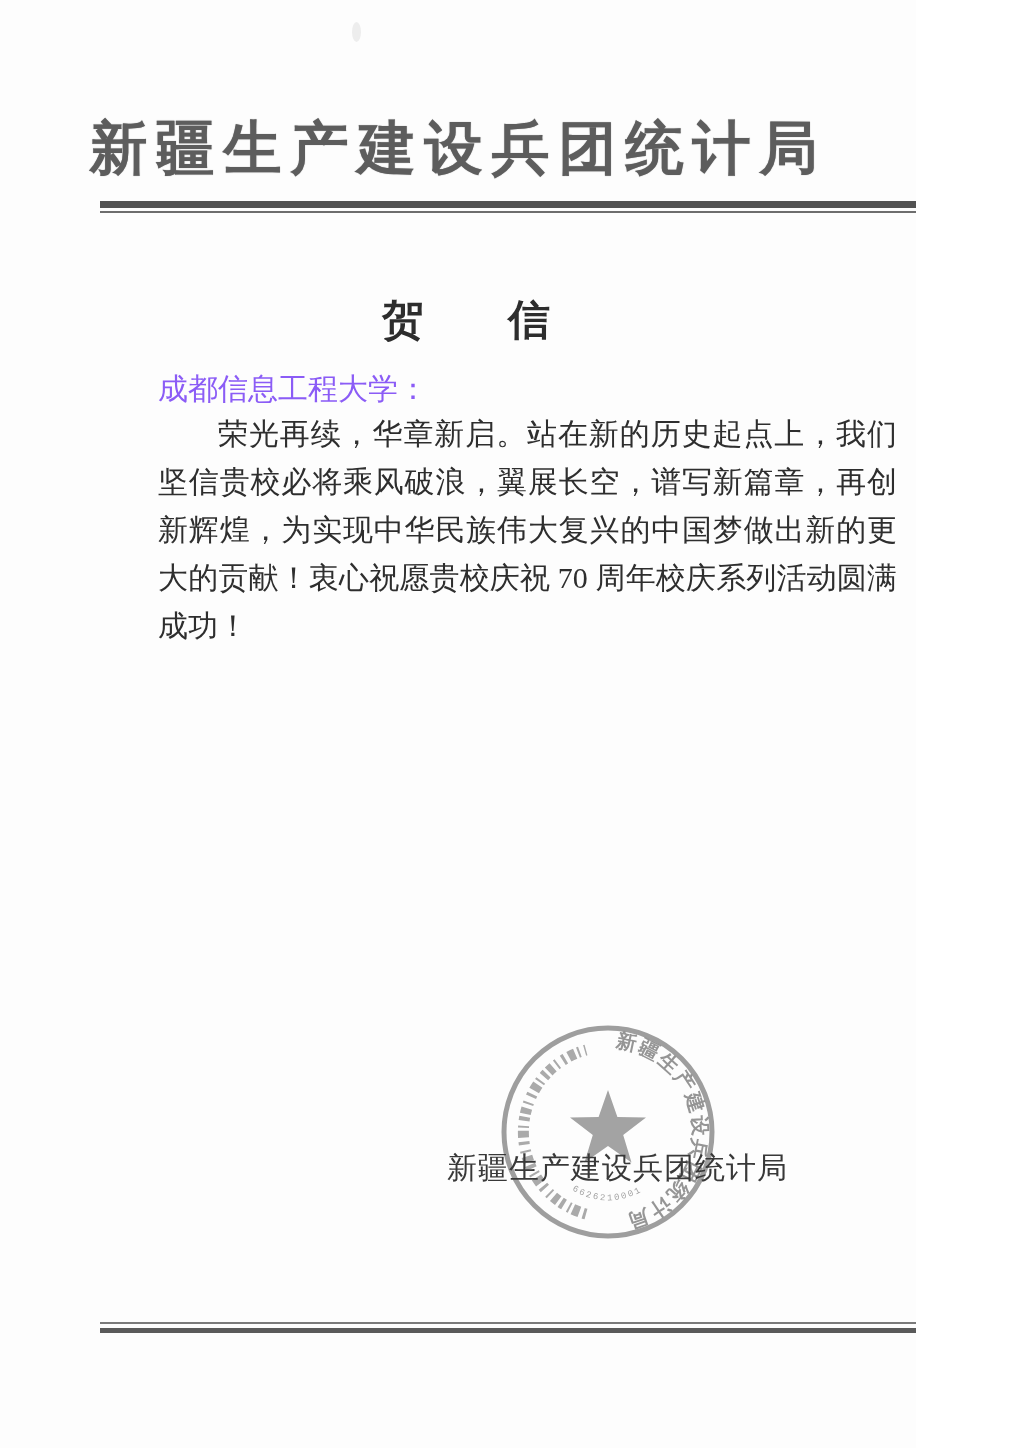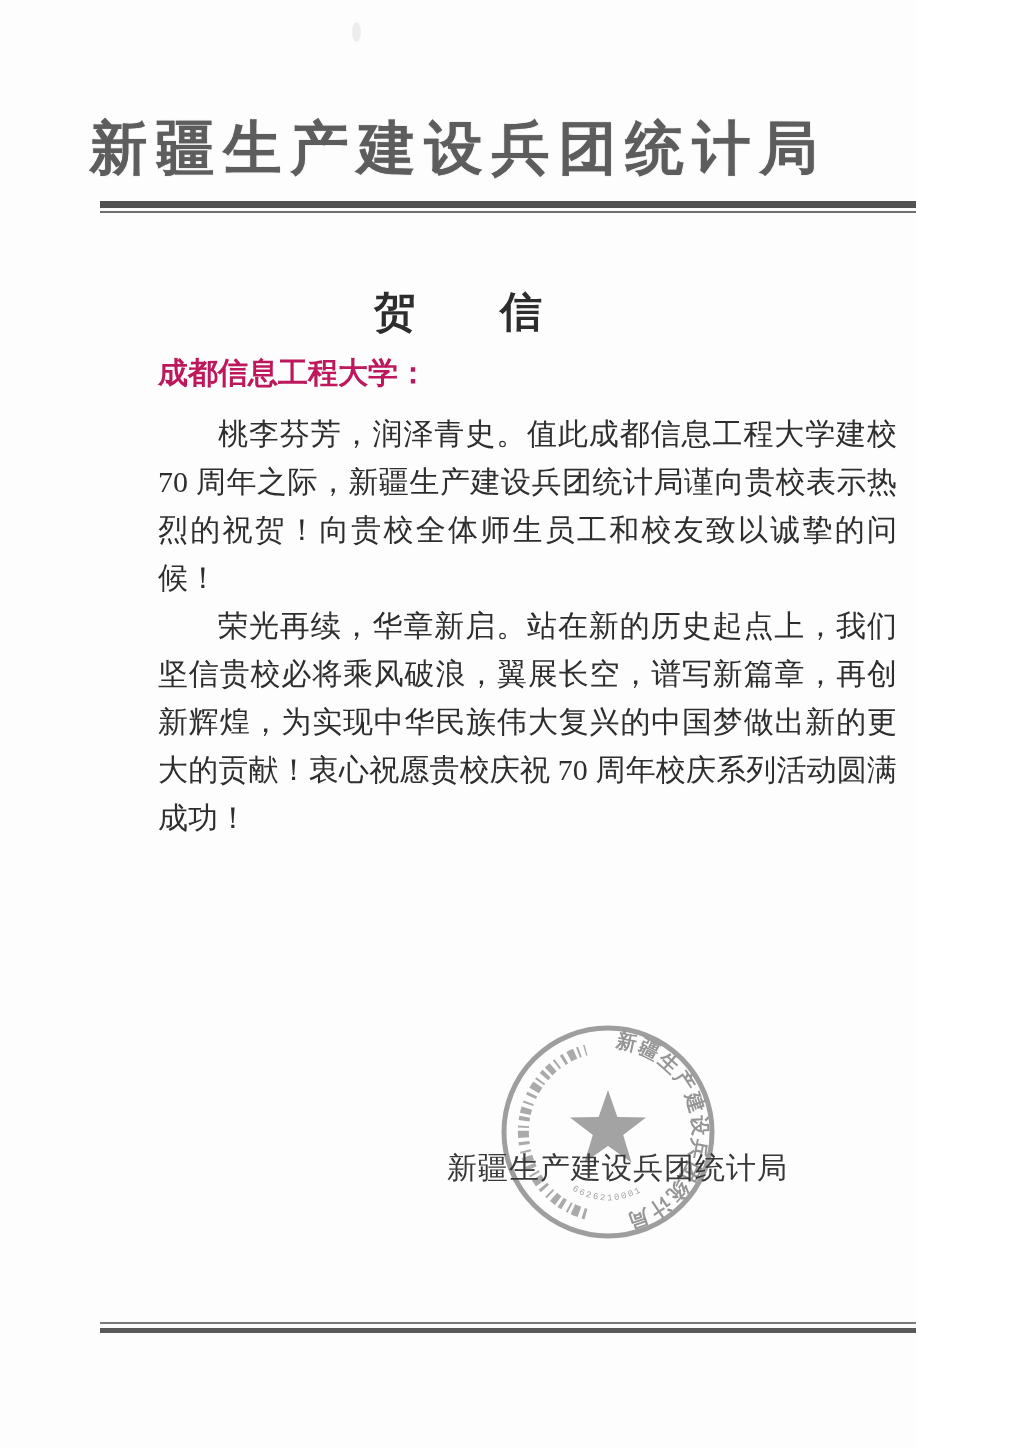--- a/index.html
+++ b/index.html
@@ -27,34 +27,33 @@
   }
   .rule-top-thick { position: absolute; top: 201px; left: 100px; width: 830px; height: 7px; background: #525252; }
   .rule-top-thin  { position: absolute; top: 211px; left: 100px; width: 830px; height: 2px; background: #6e6e6e; }
   
   .smudge { position: absolute; left: 352px; top: 22px; width: 9px; height: 20px; background: #ededed; border-radius: 50%; }
   
   .letter-title {
     position: absolute;
     top: 284px; left: 0;
     width: 100%;
-    margin: 0;
+    margin: 8px;
     text-align: center;
     font-size: 42px;
     font-weight: bold;
     color: #2d2d2d;
     white-space: pre;
   }
   
   .salutation {
     position: absolute;
-    top: 353px; left: 158px;
+    top: 369px; left: 158px;
     font-size: 30px;
-    color: #be185d;
-    font-weight: bold;
+    color: #8b5cf6;
   }
   
   .body-text {
     position: absolute;
     top: 410px; left: 158px;
     width: 739px;
     font-size: 30px;
     line-height: 48px;
     text-align: justify;
     color: #2e2e2e;
@@ -95,21 +94,20 @@
 
   <div class="rule-top-thick"></div>
   <div class="rule-top-thin"></div>
   <div class="smudge"></div>
 
   <h1 class="letter-title">贺　　信</h1>
 
   <div class="salutation">成都信息工程大学：</div>
 
   <div class="body-text">
-    <p>桃李芬芳，润泽青史。值此成都信息工程大学建校 70 周年之际，新疆生产建设兵团统计局谨向贵校表示热烈的祝贺！向贵校全体师生员工和校友致以诚挚的问候！</p>
     <p>荣光再续，华章新启。站在新的历史起点上，我们坚信贵校必将乘风破浪，翼展长空，谱写新篇章，再创新辉煌，为实现中华民族伟大复兴的中国梦做出新的更大的贡献！衷心祝愿贵校庆祝 70 周年校庆系列活动圆满成功！</p>
   </div>
 
   <svg class="seal-svg" width="240" height="240" viewBox="0 0 240 240" xmlns="http://www.w3.org/2000/svg">
 
     <circle cx="120" cy="110" r="104" fill="none" stroke="#969696" stroke-width="5"></circle>
 
     <path d="M98,192 A85,85 0 0 1 98,28" fill="none" stroke="#a3a3a3" stroke-width="11" stroke-dasharray="3 4 7 3 2 5 4 3 6 4 2 6"></path>
 
     <path id="sealTextArc" d="M127.4,25.3 A85,85 0 0 1 131.8,194.2" fill="none"></path>

